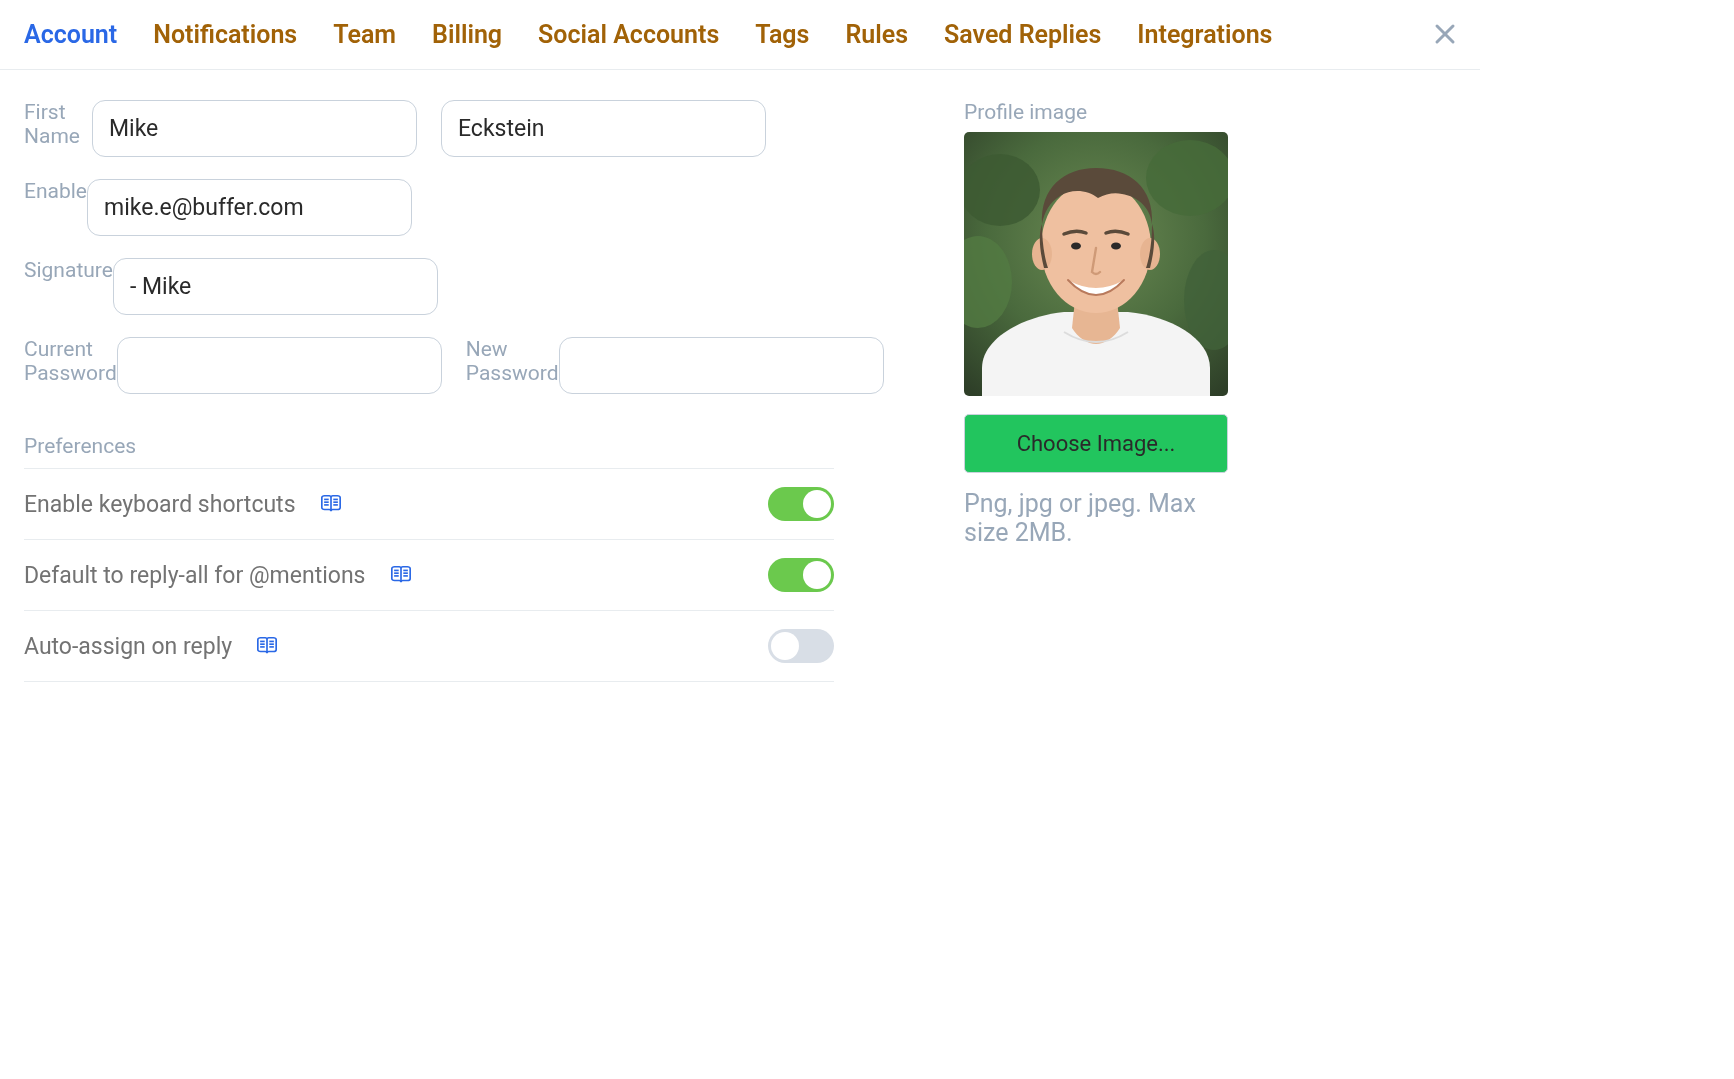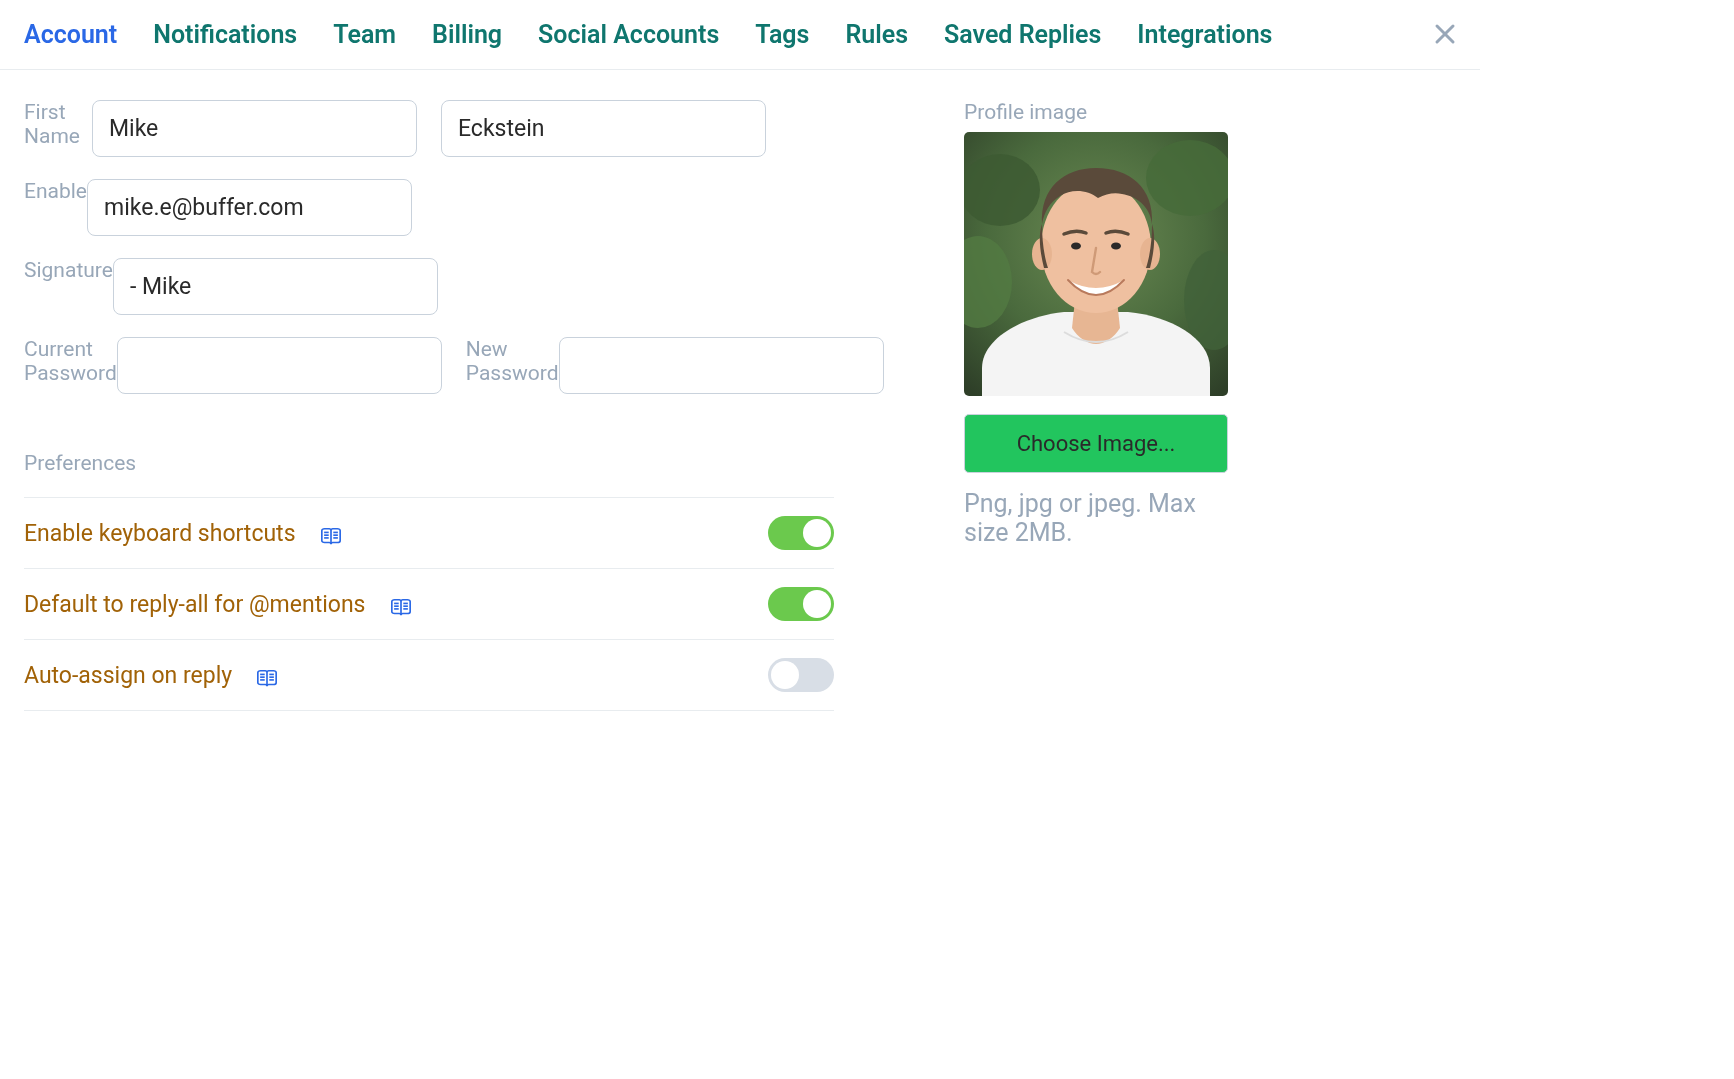--- a/index.html
+++ b/index.html
@@ -12,21 +12,21 @@
     .tab-bar {
       display: flex;
       align-items: flex-end;
       padding: 20px 24px;
       gap: 36px;
       border-bottom: 1px solid #e8ecef;
     }
     .tab {
       font-size: 25px;
       font-weight: 600;
-      color: #0f766e;
+      color: #a16207;
       cursor: pointer;
     }
     .tab.active { color: #2a68e6; }
     .close-btn {
       margin-left: auto;
       font-size: 26px;
       color: #98a7b8;
       cursor: pointer;
       font-weight: 400;
       line-height: 1;
@@ -46,45 +46,45 @@
     .field-label {
       font-size: 21px;
       color: #98a7b8;
       margin-bottom: 8px;
       font-weight: 400;
     }
     .text-input {
       font-size: 23px;
       padding: 14px 16px;
       border: 1px solid #c9d2dc;
-      border-radius: 8px;
+      border-radius: 13px;
       color: #2a2a2a;
       font-family: inherit;
       outline: none;
       background: #fff;
     }
     .prefs-heading {
       font-size: 21px;
       color: #98a7b8;
-      margin-top: 57px;
-      padding-bottom: 22px;
+      margin-top: 40px;
+      padding-bottom: 10px;
       border-bottom: 1px solid #e8ecef;
     }
     .pref-row {
       display: flex;
       align-items: center;
       justify-content: space-between;
       padding: 18px 0;
       border-bottom: 1px solid #e8ecef;
     }
     .pref-label {
       font-size: 23px;
-      color: #a16207;
-      display: flex;
-      align-items: flex-end;
+      color: #737373;
+      display: flex;
+      align-items: center;
       gap: 24px;
     }
     .book-icon {
       color: #2a68e6;
       display: inline-flex;
       align-items: center;
     }
     .book-icon svg { width: 22px; height: 20px; }
     .toggle {
       width: 66px;

